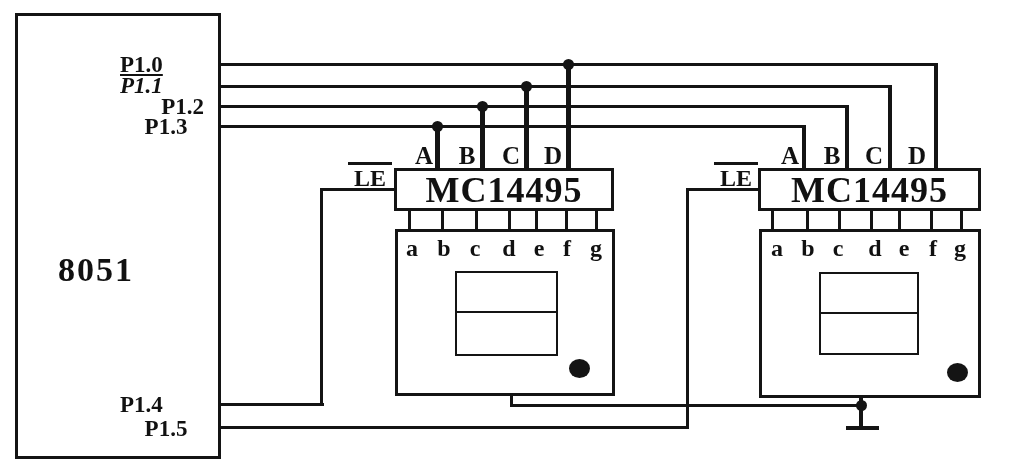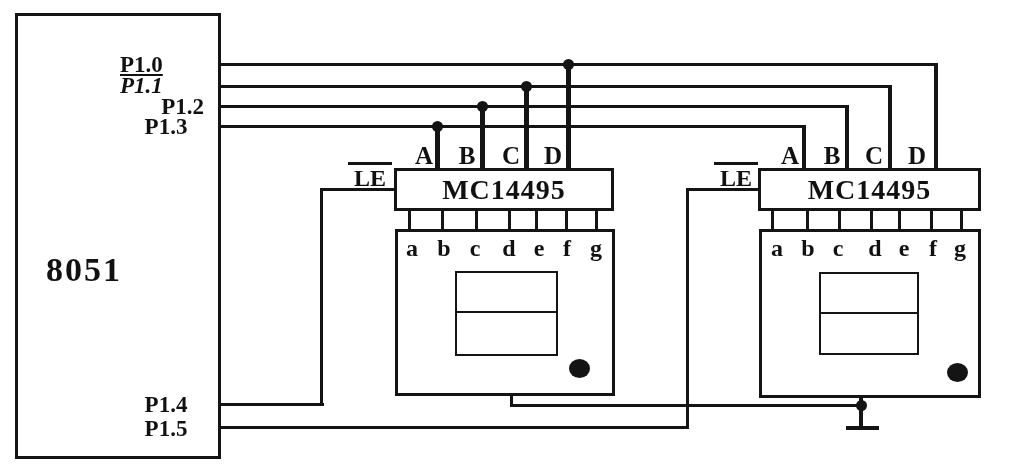--- a/index.html
+++ b/index.html
@@ -5,39 +5,39 @@
   html,body{margin:0;padding:0;background:#fff;}
   #stage{position:relative;width:1012px;height:470px;background:#ffffff;overflow:hidden;
          font-family:"Liberation Serif",serif;}
   .wire{position:absolute;background:#141414;}
   .box{position:absolute;border:3px solid #141414;background:#ffffff;box-sizing:border-box;}
   .thin{border-width:2px;}
   .lbl{position:absolute;font-weight:bold;color:#111;text-align:center;line-height:1;white-space:nowrap;}
   .pinlbl{font-size:23px;}
   .inlbl{font-size:25px;}
   .seglbl{font-size:24px;}
-  .chiplbl{font-size:28px;letter-spacing:1px;}
+  .chiplbl{font-size:36px;letter-spacing:1px;}
   .mculbl{font-size:34px;letter-spacing:2px;}
   .lelbl{font-size:24px;border-top:3px solid #141414;padding-top:1px;}
   .dot{position:absolute;background:#141414;border-radius:50%;}
   .chipbox{display:flex;align-items:center;justify-content:center;}
 </style>
 </head>
 <body>
 
 <div id="stage">
 
   <div class="box" style="left:15px;top:13px;width:206px;height:446px;"></div>
-  <div class="lbl mculbl" style="left:24px;top:253px;width:120px;">8051</div>
+  <div class="lbl mculbl" style="left:36px;top:253px;width:120px;">8051</div>
 
   <div class="lbl pinlbl" style="left:120px;top:53px;width:92px;text-align:left;text-decoration:underline;">P1.0</div>
   <div class="lbl pinlbl" style="left:120px;top:74px;width:92px;text-align:left;font-style:italic;">P1.1</div>
   <div class="lbl pinlbl" style="left:112px;top:95px;width:92px;text-align:right;">P1.2</div>
   <div class="lbl pinlbl" style="left:120px;top:115px;width:92px;text-align:center;">P1.3</div>
-  <div class="lbl pinlbl" style="left:120px;top:393px;width:92px;text-align:center;">P1.4</div>
+  <div class="lbl pinlbl" style="left:120px;top:393px;width:92px;text-align:left;">P1.4</div>
   <div class="lbl pinlbl" style="left:120px;top:417px;width:92px;text-align:center;">P1.5</div>
 
   <div class="wire" style="left:220px;top:63px;width:718px;height:3px;"></div>
   <div class="wire" style="left:220px;top:85px;width:672px;height:3px;"></div>
   <div class="wire" style="left:220px;top:105px;width:629px;height:3px;"></div>
   <div class="wire" style="left:220px;top:125px;width:586px;height:3px;"></div>
 
   <div class="wire" style="left:435px;top:126px;width:5px;height:44px;"></div>
   <div class="wire" style="left:480px;top:106px;width:5px;height:64px;"></div>
   <div class="wire" style="left:524px;top:85px;width:5px;height:85px;"></div>

